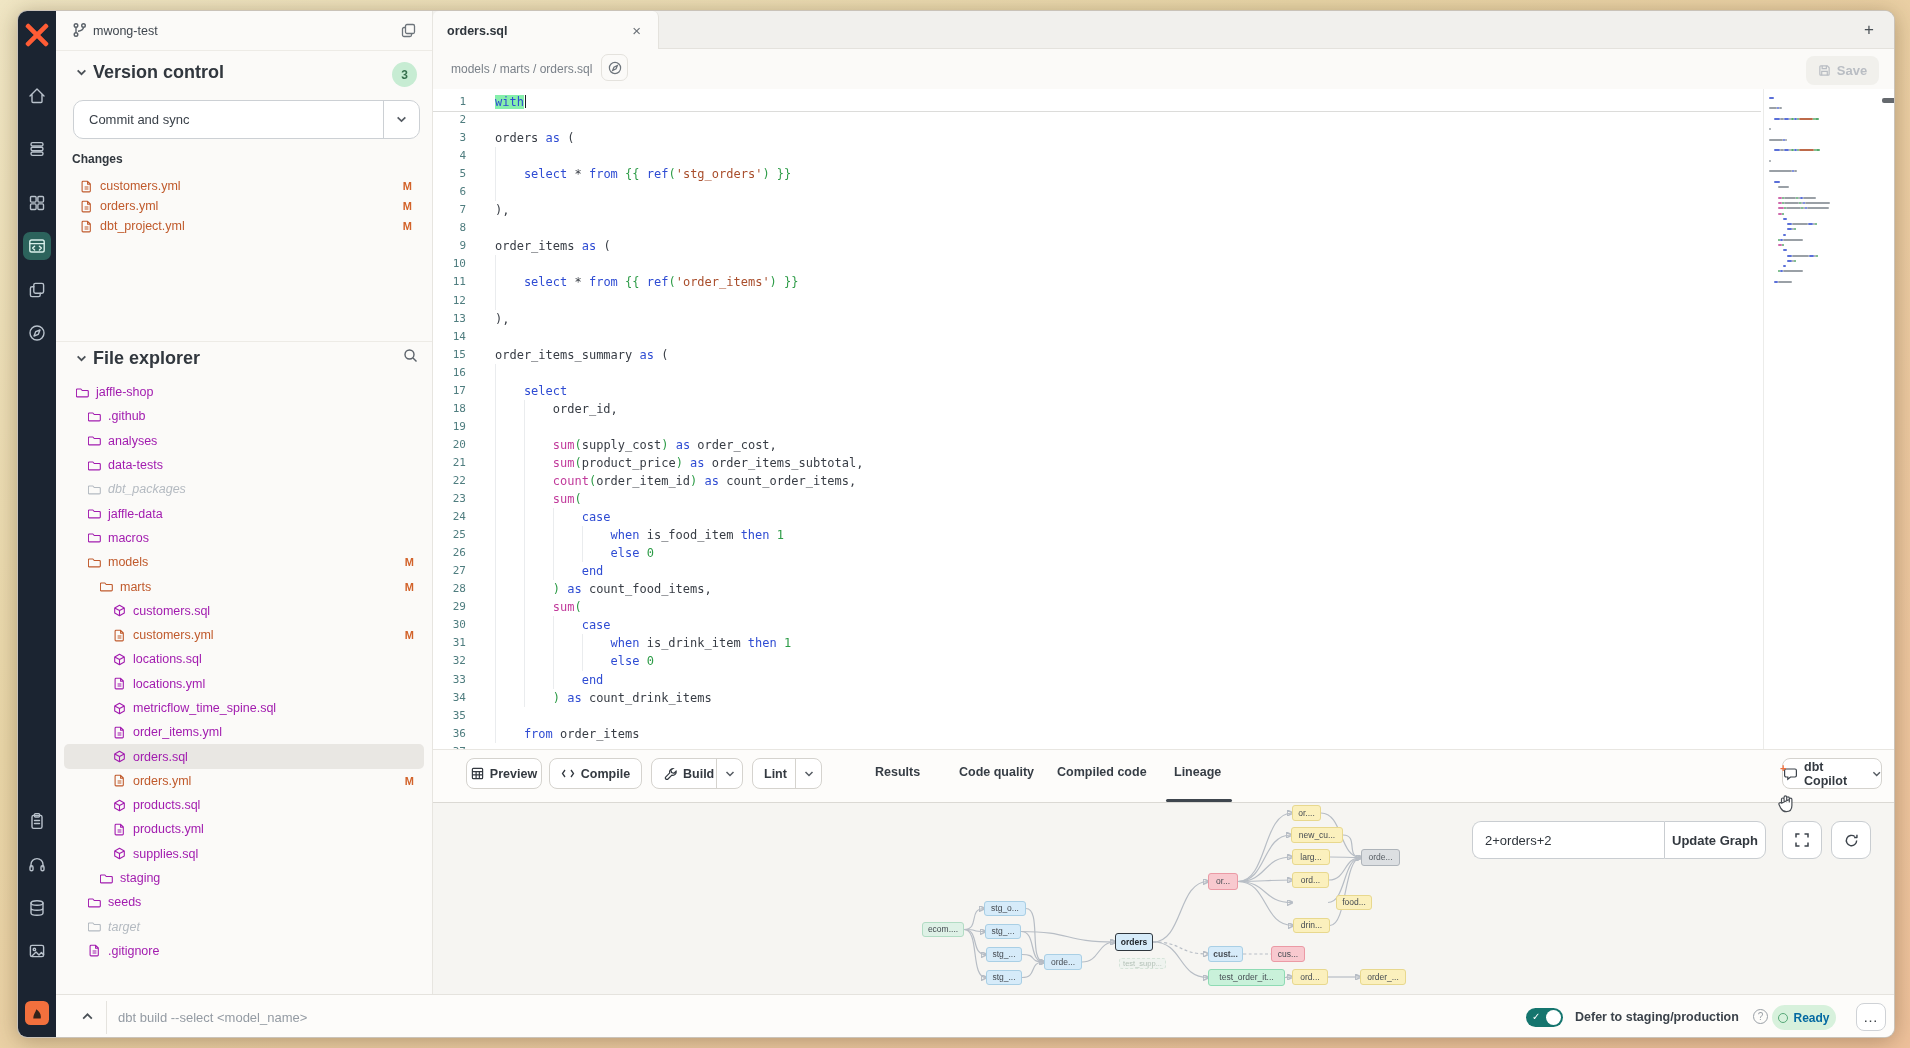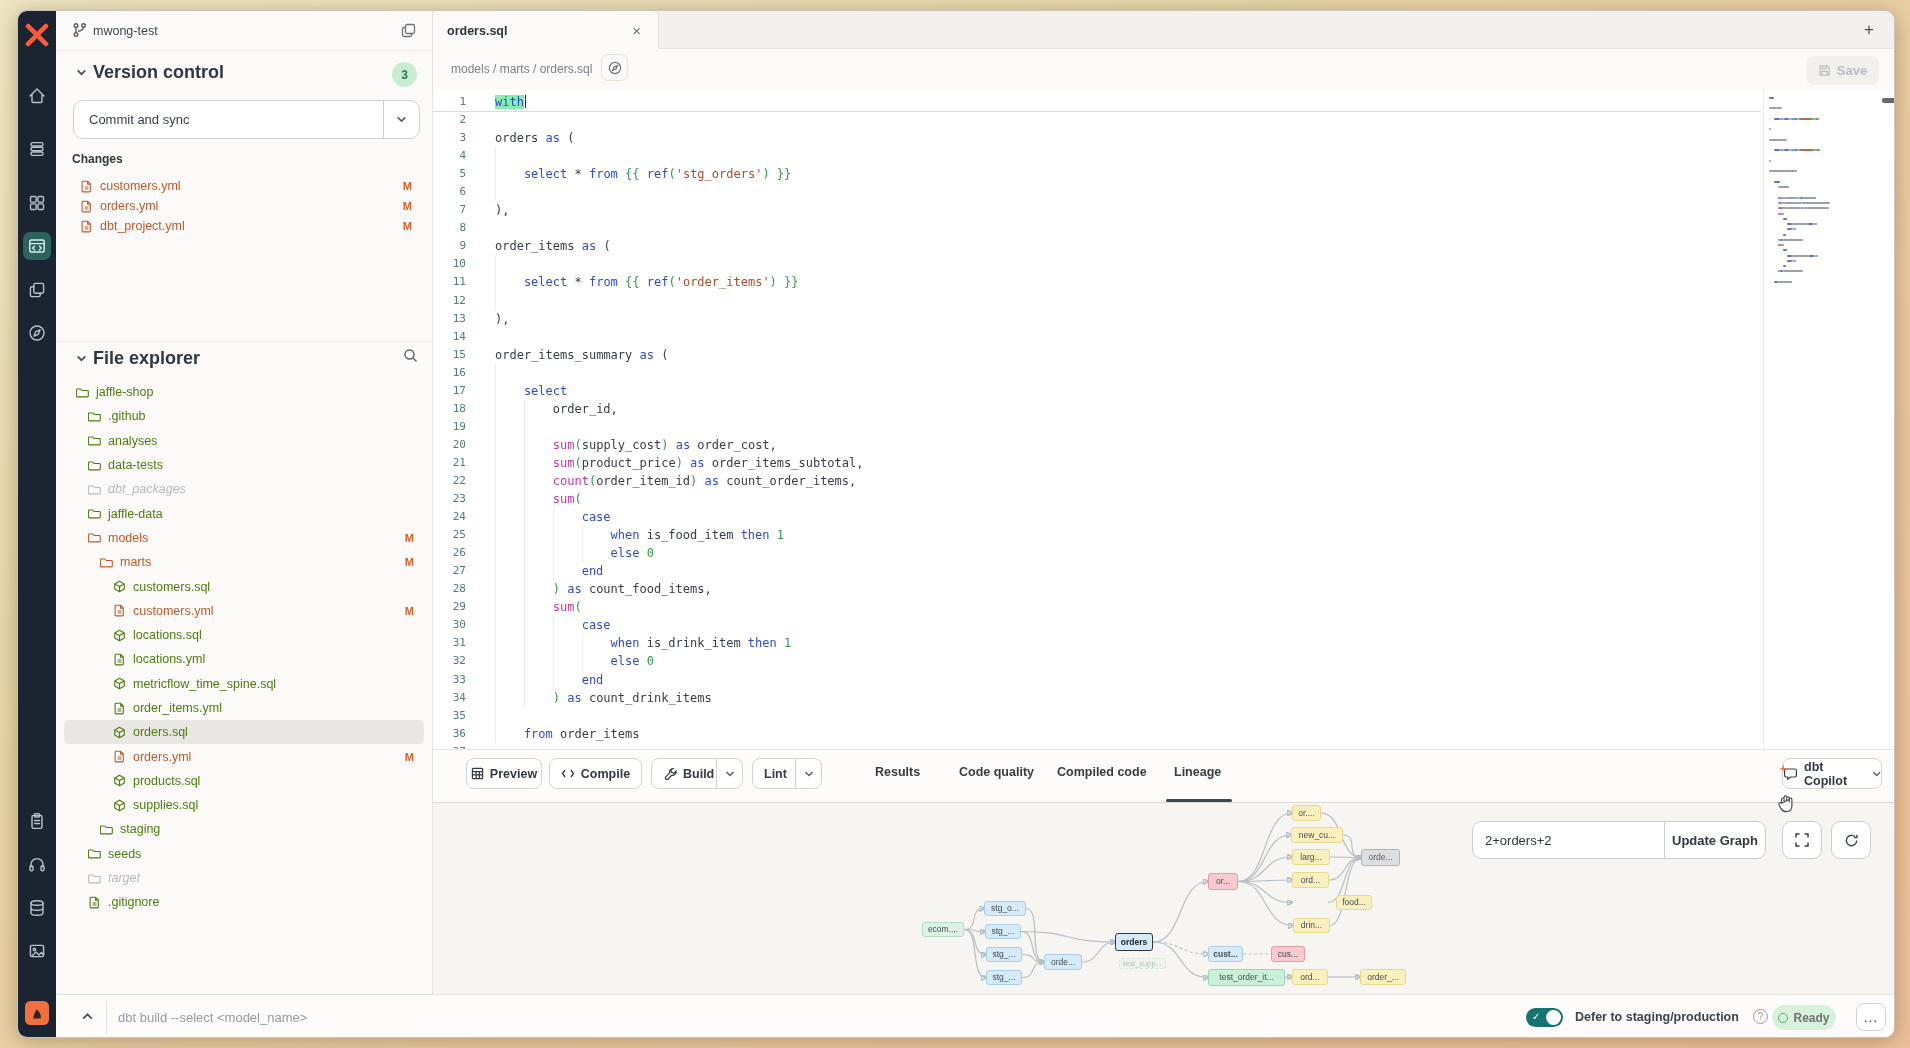--- a/index.html
+++ b/index.html
@@ -26,21 +26,21 @@
     background:#c7ecd3;color:#35704d;font-size:12px;font-weight:700;display:flex;align-items:center;justify-content:center}
   .commitbtn{position:absolute;left:17px;right:12px;top:89px;height:39px;background:#fff;
     border:1px solid #ccd0d4;border-radius:10px;display:flex;align-items:center;cursor:pointer}
   .commitbtn .lbl{flex:1;padding-left:15px;font-size:13px;color:#3a4149}
   .commitbtn .chev{width:36px;align-self:stretch;border-left:1px solid #ccd0d4;display:flex;align-items:center;justify-content:center;color:#565c63}
   .chg-row{position:absolute;left:0;right:0;height:20px;display:flex;align-items:center;color:#c05a2c;cursor:pointer}
   .chg-row .ic{margin-left:24px;display:flex}
   .chg-row .nm{margin-left:7px;font-size:12.5px}
   .m{position:absolute;right:20px;color:#d2622a;font-weight:700;font-size:11px}
   
-  .tree-row{position:relative;height:24.3px;display:flex;align-items:center;font-size:12.5px;color:#4d7c0f;cursor:pointer}
+  .tree-row{position:relative;height:24.3px;display:flex;align-items:center;font-size:12.5px;color:#a21caf;cursor:pointer}
   .tree-row .ic{display:flex;flex:0 0 auto}
   .tree-row .lb{margin-left:7px;white-space:nowrap}
   .tree-row.sel-row{background:#e9e7e3;border-radius:5px;margin:0 8px}
   .tree-row.muted{color:#b4bac1;font-style:italic}
   .tree-row.mod{color:#c05a2c}
   
   .main{position:absolute;left:415px;top:0;right:0;bottom:0}
   .tabbar{position:absolute;left:0;right:0;top:0;height:38px;background:#f1f0ed;border-bottom:1px solid #e4e2dd}
   .tab-active{position:absolute;left:0;top:0;width:226px;height:39px;background:#fbfaf8;
     border-right:1px solid #e4e2dd;border-radius:6px 6px 0 0;display:flex;align-items:center;cursor:pointer}
@@ -106,21 +106,21 @@
   .cmd-input{position:absolute;left:62px;top:8px;width:700px;height:28px;border:none;outline:none;background:transparent;
     font-size:13px;color:#3a4149;font-family:"Liberation Sans",sans-serif}
   .cmd-input::placeholder{color:#949ba3}
   .toggle{position:absolute;left:1470px;top:13px;width:37px;height:19px;background:#15756e;border-radius:10px;cursor:pointer}
   .toggle .knob{position:absolute;right:2px;top:2px;width:15px;height:15px;background:#fff;border-radius:50%}
   .toggle .tick{position:absolute;left:6px;top:3px;color:#fff;font-size:10px}
   .defer-lbl{position:absolute;left:1519px;top:15px;font-size:12.5px;font-weight:700;color:#3b424a}
   .qmark{position:absolute;left:1697px;top:14px;width:15px;height:15px;border:1.3px solid #9aa0a6;border-radius:50%;
     color:#9aa0a6;font-size:10px;display:flex;align-items:center;justify-content:center}
   .ready{position:absolute;left:1716px;top:10px;width:64px;height:25px;background:#d7f1dc;border-radius:13px;
-    display:flex;align-items:center;justify-content:center;gap:5px;font-size:12px;color:#737373;font-weight:600}
+    display:flex;align-items:center;justify-content:center;gap:5px;font-size:12px;color:#0369a1;font-weight:600}
   .ready .circ{width:10px;height:10px;border:1.6px solid #57a878;border-radius:50%}
   .dots{position:absolute;left:1800px;top:8px;width:30px;height:28px;border:1px solid #cfd2d6;border-radius:8px;background:#fff;
     display:flex;align-items:center;justify-content:center;font-size:15px;color:#3c4248;letter-spacing:1px;cursor:pointer;line-height:0}
   .vdiv{position:absolute;border-left:1px solid #e5e3de}
   .plusbtn{position:absolute;right:14px;top:8px;width:22px;height:22px;font-size:17px;color:#4a5056;
     display:flex;align-items:center;justify-content:center;cursor:pointer}
   .hand{position:absolute;left:1342px;top:782px;z-index:5}
 </style>
 </head>
 <body>
@@ -357,20 +357,28 @@
     <span class="lb">dbt_packages</span>
         </div>
         <div class="tree-row">
           <span class="ic" style="margin-left:32px">
             <svg width="13" height="13" viewBox="0 0 13 13" fill="none" stroke="currentColor" stroke-width="1.1" stroke-linejoin="round">
               <path d="M1.3 3 h3.6 l1.3 1.5 h5.2 a.9.9 0 0 1 .9.9 V10 a.9.9 0 0 1 -.9.9 H1.3 a.9.9 0 0 1 -.9-.9 V3.9 A.9.9 0 0 1 1.3 3 Z"></path>
             </svg>
           </span>
     <span class="lb">jaffle-data</span>
         </div>
+        <div class="tree-row">
+          <span class="ic" style="margin-left:32px">
+            <svg width="13" height="13" viewBox="0 0 13 13" fill="none" stroke="currentColor" stroke-width="1.1" stroke-linejoin="round">
+              <path d="M1.3 3 h3.6 l1.3 1.5 h5.2 a.9.9 0 0 1 .9.9 V10 a.9.9 0 0 1 -.9.9 H1.3 a.9.9 0 0 1 -.9-.9 V3.9 A.9.9 0 0 1 1.3 3 Z"></path>
+            </svg>
+          </span>
+    <span class="lb">macros</span>
+        </div>
         <div class="tree-row mod">
           <span class="ic" style="margin-left:32px">
             <svg width="13" height="13" viewBox="0 0 13 13" fill="none" stroke="currentColor" stroke-width="1.1" stroke-linejoin="round">
               <path d="M1.3 3 h3.6 l1.3 1.5 h5.2 a.9.9 0 0 1 .9.9 V10 a.9.9 0 0 1 -.9.9 H1.3 a.9.9 0 0 1 -.9-.9 V3.9 A.9.9 0 0 1 1.3 3 Z"></path>
             </svg>
           </span>
     <span class="lb">models</span>
           <span class="m" style="right:18px">M</span>
         </div>
         <div class="tree-row mod">
@@ -448,20 +456,28 @@
     <span class="lb">orders.yml</span>
           <span class="m" style="right:18px">M</span>
         </div>
         <div class="tree-row">
           <span class="ic" style="margin-left:57px">
             <svg width="13" height="13" viewBox="0 0 13 13" fill="none" stroke="currentColor" stroke-width="1.1" stroke-linejoin="round">
               <path d="M6.5 1.2 L11.3 3.9 V9.1 L6.5 11.8 L1.7 9.1 V3.9 Z M1.7 3.9 L6.5 6.6 L11.3 3.9 M6.5 6.6 V11.8"></path>
             </svg>
           </span>
     <span class="lb">products.sql</span>
+        </div>
+        <div class="tree-row">
+          <span class="ic" style="margin-left:57px">
+            <svg width="13" height="13" viewBox="0 0 13 13" fill="none" stroke="currentColor" stroke-width="1.1" stroke-linejoin="round">
+              <path d="M3 1.3 h4.6 l2.7 2.7 V11 a.9.9 0 0 1 -.9.9 H3 a.9.9 0 0 1 -.9-.9 V2.2 A.9.9 0 0 1 3 1.3 Z M7.6 1.3 V4.2 h2.9 M4.6 7 h3.8 M4.6 9 h3.8"></path>
+            </svg>
+          </span>
+    <span class="lb">products.yml</span>
         </div>
         <div class="tree-row">
           <span class="ic" style="margin-left:57px">
             <svg width="13" height="13" viewBox="0 0 13 13" fill="none" stroke="currentColor" stroke-width="1.1" stroke-linejoin="round">
               <path d="M6.5 1.2 L11.3 3.9 V9.1 L6.5 11.8 L1.7 9.1 V3.9 Z M1.7 3.9 L6.5 6.6 L11.3 3.9 M6.5 6.6 V11.8"></path>
             </svg>
           </span>
     <span class="lb">supplies.sql</span>
         </div>
         <div class="tree-row">

